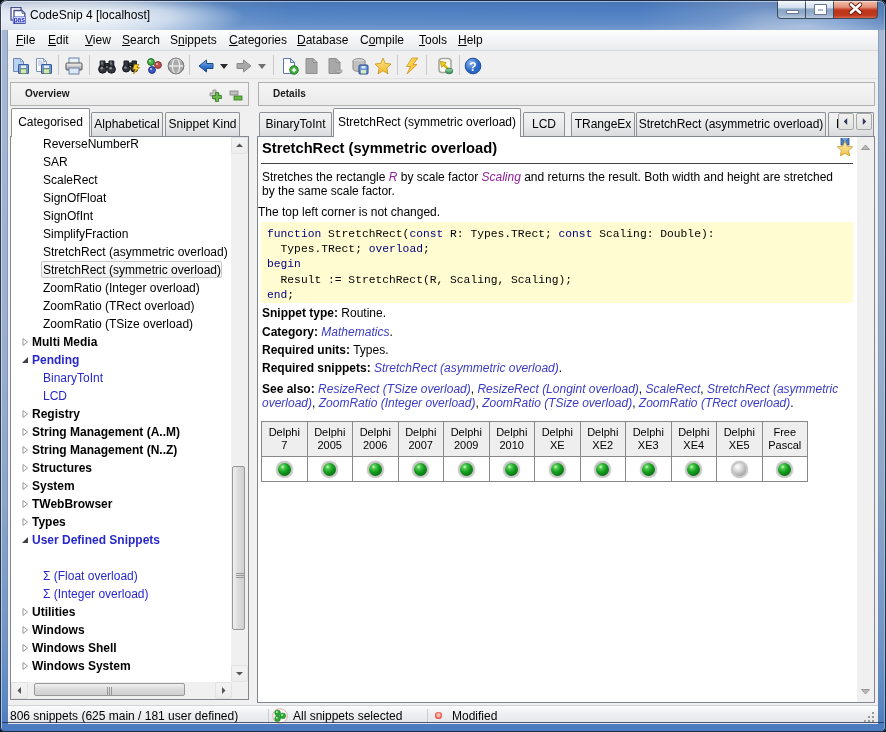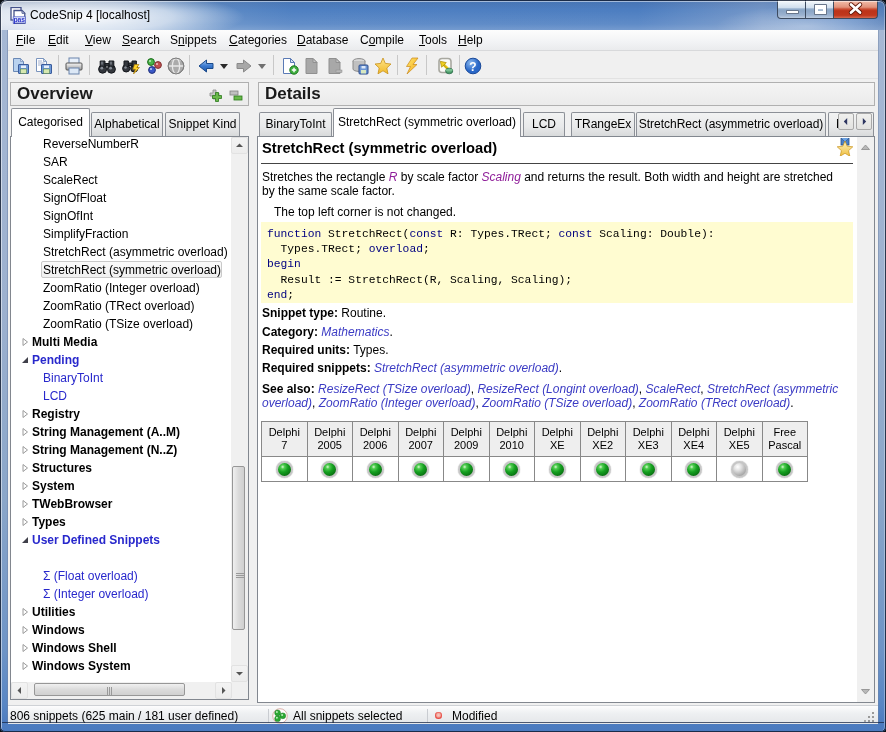--- a/index.html
+++ b/index.html
@@ -42,21 +42,21 @@
 #menubar { position:absolute; left:0; top:0; width:870px; height:21px;
   background:linear-gradient(to bottom,#fdfdfd,#f2f3f5 60%,#eaebed); border-bottom:1px solid #d8d9db; }
 .mi { position:absolute; top:0; height:21px; line-height:21px; font-size:12px; color:#000; }
 .mi u { text-decoration:underline; }
 
 #toolbar { position:absolute; left:0; top:22px; width:870px; height:27px; background:#f0f0f0; border-bottom:1px solid #e2e2e2; }
 .tbtn { position:absolute; top:5px; width:18px; height:18px; }
 .tsep { position:absolute; top:3px; width:1px; height:20px; background:#c8c8c8; }
 
 #main { position:absolute; left:0; top:52px; width:870px; height:622px; }
-.panehead { position:absolute; top:0; height:24px; background:linear-gradient(to bottom,#f4f4f4,#ebebeb); border:1px solid #b0b0b0; font-size:17px; font-weight:bold; color:#1a1a1a; line-height:22px; padding-left:6px; }
+.panehead { position:absolute; top:0; height:24px; background:linear-gradient(to bottom,#f4f4f4,#ebebeb); border:1px solid #b0b0b0; font-size:10px; font-weight:bold; color:#1a1a1a; line-height:22px; padding-left:14px; }
 
 .tab { position:absolute; font-size:12px; text-align:center; color:#000;
   background:linear-gradient(to bottom,#f2f3f3,#e8e9ea 60%,#d8dadb); border:1px solid #8c9097; border-bottom:none; border-radius:2px 2px 0 0; }
 .tab.active { background:#fff; z-index:3; }
 
 #ovtree { position:absolute; left:2px; top:54px; width:239px; height:564px; background:#fff; border:1px solid #82878f; overflow:hidden; }
 .ti { position:absolute; left:0; width:230px; height:18px; line-height:18px; font-size:12px; color:#000; white-space:nowrap; }
 .ti b { font-weight:bold; }
 .blue { color:#2828cc; }
 .tw { position:absolute; width:10px; height:10px; }
@@ -429,21 +429,21 @@
               <path d="M9 3 L11.2 8.2 L16.8 8.8 L12.6 12.6 L13.8 18.2 L9 15.3 L4.2 18.2 L5.4 12.6 L1.2 8.8 L6.8 8.2 Z" fill="url(#fstar)" stroke="#c89018" stroke-width="0.7"></path>
               <defs>
                 <linearGradient id="fstar" x1="0" y1="0" x2="0" y2="1">
                   <stop offset="0" stop-color="#fdf2c0"></stop>
                   <stop offset="1" stop-color="#f0c040"></stop>
                 </linearGradient>
               </defs>
             </svg>
           <div style="position:absolute;left:3px;top:26px;width:592px;height:1px;background:#444;"></div>
           <div style="position:absolute;left:4px;top:33px;width:586px;line-height:14.3px;">Stretches the rectangle <span class="var">R</span> by scale factor <span class="var">Scaling</span> and returns the result. Both width and height are stretched by the same scale factor.</div>
-          <div style="position:absolute;left:16px;top:68px;">The top left corner is not changed.</div>
+          <div style="position:absolute;left:0;top:68px;">The top left corner is not changed.</div>
           <div class="code" style="position:absolute;left:3px;top:85px;width:592px;height:81px;padding:5px 0 0 6px;"><b>function</b> StretchRect(<b>const</b> R: Types.TRect; <b>const</b> Scaling: Double):
   Types.TRect; <b>overload</b>;
 <b>begin</b>
   Result := StretchRect(R, Scaling, Scaling);
 <b>end</b>;</div>
           <div style="position:absolute;left:4px;top:169px;"><b>Snippet type:</b> Routine.</div>
           <div style="position:absolute;left:4px;top:188px;"><b>Category:</b> <span class="link">Mathematics</span>.</div>
           <div style="position:absolute;left:4px;top:206px;"><b>Required units:</b> Types.</div>
           <div style="position:absolute;left:4px;top:224px;"><b>Required snippets:</b> <span class="link">StretchRect (asymmetric overload)</span>.</div>
           <div style="position:absolute;left:4px;top:245px;width:586px;line-height:14.3px;"><b>See also:</b> <span class="link">ResizeRect (TSize overload)</span>, <span class="link">ResizeRect (Longint overload)</span>, <span class="link">ScaleRect</span>, <span class="link">StretchRect (asymmetric overload)</span>, <span class="link">ZoomRatio (Integer overload)</span>, <span class="link">ZoomRatio (TSize overload)</span>, <span class="link">ZoomRatio (TRect overload)</span>.</div>

